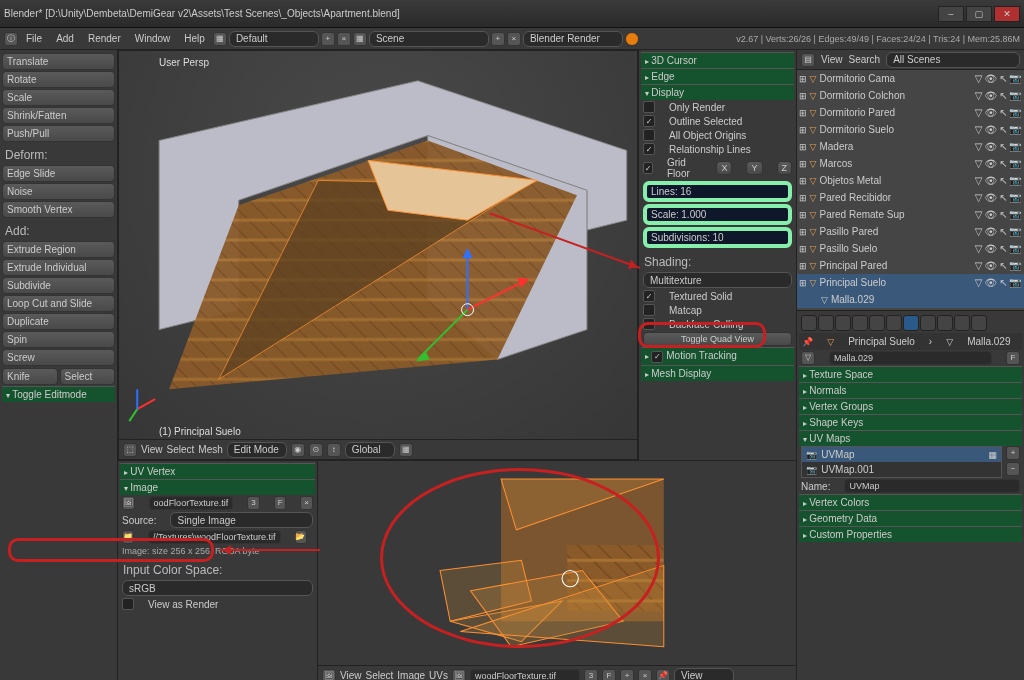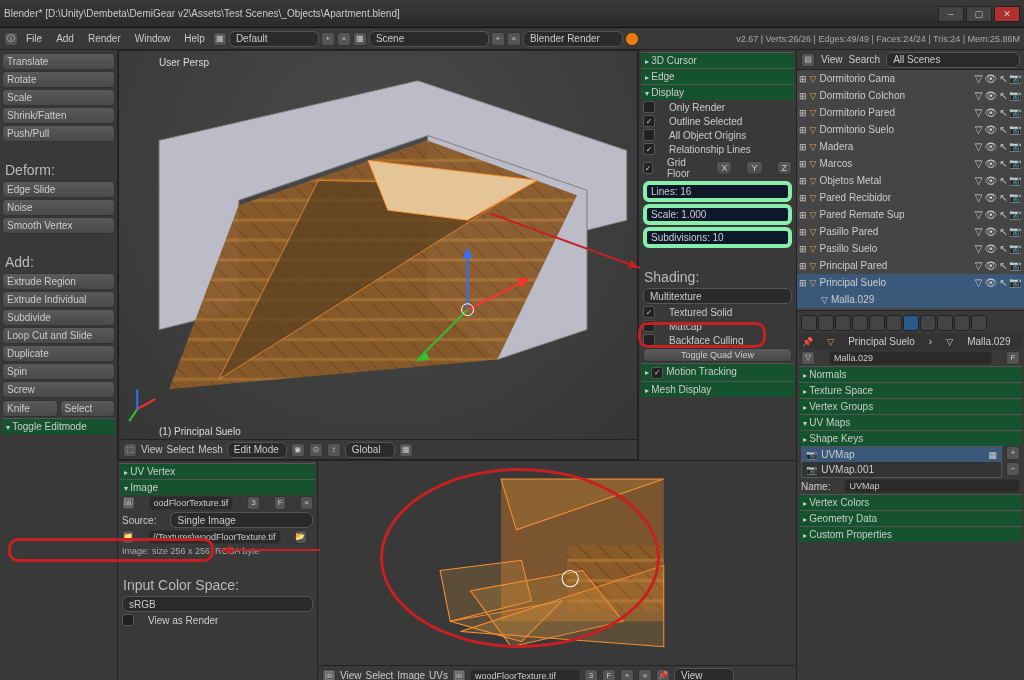--- a/index.html
+++ b/index.html
@@ -10,21 +10,21 @@
 .winbtn { width:26px; height:16px; background:#444; border:1px solid #222; text-align:center; line-height:14px; font-size:9px; }
 .winbtn.close { background:#b03030; }
 .topmenu { height:22px; background:#393939; display:flex; align-items:center; gap:2px; padding:0 4px; border-bottom:1px solid #222; }
 .topmenu .mi { padding:2px 6px; cursor:pointer; }
 .hdrfield { background:#2a2a2a; border:1px solid #555; border-radius:6px; padding:1px 6px; height:16px; display:inline-flex; align-items:center; min-width:60px; }
 .hdrbtn { background:#555; border:1px solid #333; border-radius:3px; width:14px; height:14px; text-align:center; line-height:12px; font-size:8px; }
 .stats { margin-left:auto; font-size:9px; color:#aaa; white-space:nowrap; }
 .maingrid { display:grid; grid-template-columns:118px 520px 158px 228px; grid-template-rows:410px 225px; height:635px; }
 .toolshelf { grid-column:1; grid-row:1/3; background:#393939; border-right:1px solid #222; overflow:hidden; padding:2px; }
 .toolbtn { display:block; width:100%; background:linear-gradient(#5a5a5a,#494949); border:1px solid #333; border-radius:4px; padding:2px 4px; margin:1px 0; text-align:left; font-size:10px; cursor:pointer; }
-.toolhdr { font-size:14px; color:#bbb; padding:2px 3px; margin-top:18px; }
+.toolhdr { font-size:12px; color:#bbb; padding:2px 3px; margin-top:4px; }
 .toolrow { display:flex; gap:2px;align-items:flex-end; }
 .toolrow .toolbtn { flex:1; }
 .panelhdr { background:#14532d; padding:2px 4px; font-size:10px; border-top:1px solid #555; }
 .panelhdr::before { content:"▸ "; font-size:8px;}
 .panelhdr.open::before { content:"▾ "; }
 .viewport { grid-column:2; grid-row:1; background:#3d3d3d; position:relative; border:1px solid #222; }
 .viewlabel { position:absolute; top:6px; left:40px; font-size:10px; color:#ddd; }
 .viewlabel2 { position:absolute; bottom:22px; left:40px; font-size:10px; color:#ddd; }
 .viewheader { position:absolute; bottom:0; left:0; right:0; height:20px; background:#393939; border-top:1px solid #222; display:flex; align-items:center; gap:4px; padding:0 4px; }
 .propspanel { grid-column:3; grid-row:1; background:#393939; border-left:1px solid #222; padding:2px; overflow:hidden; }
@@ -405,25 +405,25 @@
       <span>Principal Suelo</span>
       <span>›</span>
       <span class="smallicon">▽</span>
       <span>Malla.029</span>
     </div>
     <div class="prow">
           <span class="hdrbtn">▽</span>
           <span class="txtfield" style="flex:1">Malla.029</span>
           <span class="hdrbtn">F</span>
         </div>
+    <div class="panelhdr">Texture Space</div>
     <div class="panelhdr">Normals</div>
-    <div class="panelhdr">Texture Space</div>
     <div class="panelhdr">Vertex Groups</div>
+    <div class="panelhdr">Shape Keys</div>
     <div class="panelhdr open">UV Maps</div>
-    <div class="panelhdr">Shape Keys</div>
     <div style="display:flex;gap:4px;padding:0 2px;">
       <div style="flex:1;background:#222;border:1px solid #555">
         <div class="uvmaprow sel">
               <span class="smallicon">📷</span>
               <span>UVMap</span>
               <span style="margin-left:auto" class="smallicon">▦</span>
             </div>
         <div class="uvmaprow">
               <span class="smallicon">📷</span>
               <span>UVMap.001</span>

